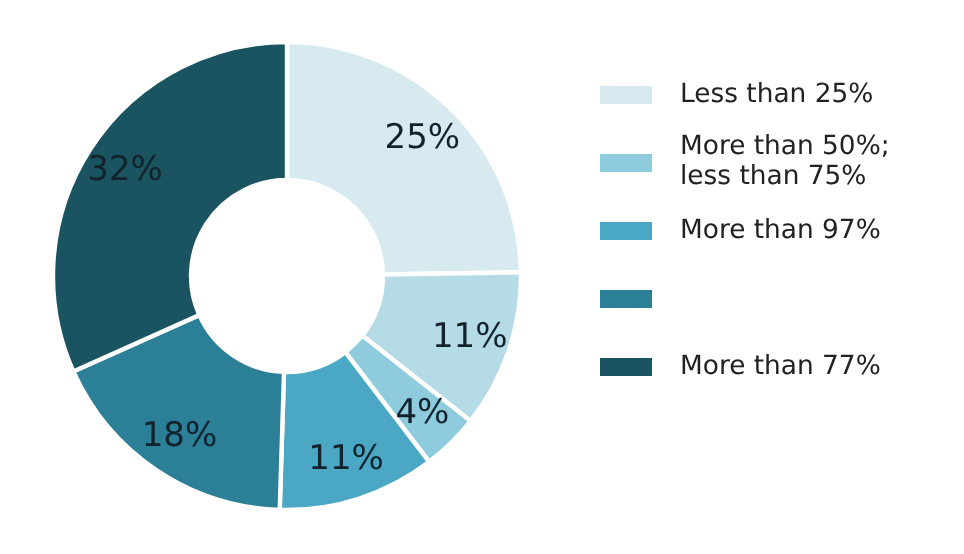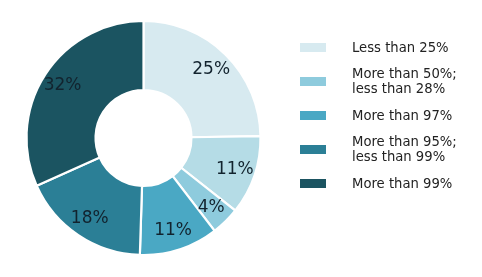--- a/index.html
+++ b/index.html
@@ -53,21 +53,20 @@
     flex: 0 0 auto;
     margin-right: 14px;
     margin-left: 8px;
   }
   .legend-label {
     font-family: "DejaVu Sans", sans-serif;
     font-size: 13.2px;
     color: #222222;
     line-height: 15px;
     white-space: pre-line;
-    margin-left: 12px;
   }
 </style>
 </head>
 <body>
 
 <div id="figure">
 
   <svg id="donut-chart" viewBox="0 0 290 277">
     <g id="slices-group">
         <path d="M 143.5 21 A 117 117 0 0 1 260.48585040143746 136.18043800531896 L 191.46419866458936 137.25397958218076 A 47.97 47.97 0 0 0 143.5 90.03 Z" fill="#d7eaf0" stroke="#ffffff" stroke-width="2.2"></path>
@@ -88,30 +87,28 @@
   </svg>
 
   <div id="legend">
       <div class="legend-row">
         <span class="legend-swatch" style="background: rgb(215, 234, 240);"></span>
         <span class="legend-label">Less than 25%</span>
       </div>
       <div class="legend-row">
         <span class="legend-swatch" style="background: rgb(142, 203, 221);"></span>
         <span class="legend-label">More than 50%;
-less than 28%</span>
+less than 75%</span>
       </div>
       <div class="legend-row">
         <span class="legend-swatch" style="background: rgb(74, 168, 196);"></span>
         <span class="legend-label">More than 97%</span>
       </div>
       <div class="legend-row">
         <span class="legend-swatch" style="background: rgb(43, 127, 150);"></span>
-        <span class="legend-label">More than 95%;
-less than 99%</span>
       </div>
       <div class="legend-row">
         <span class="legend-swatch" style="background: rgb(27, 84, 97);"></span>
-        <span class="legend-label">More than 99%</span>
+        <span class="legend-label">More than 77%</span>
       </div>
     </div>
 
 </div>
 
 </body></html>

